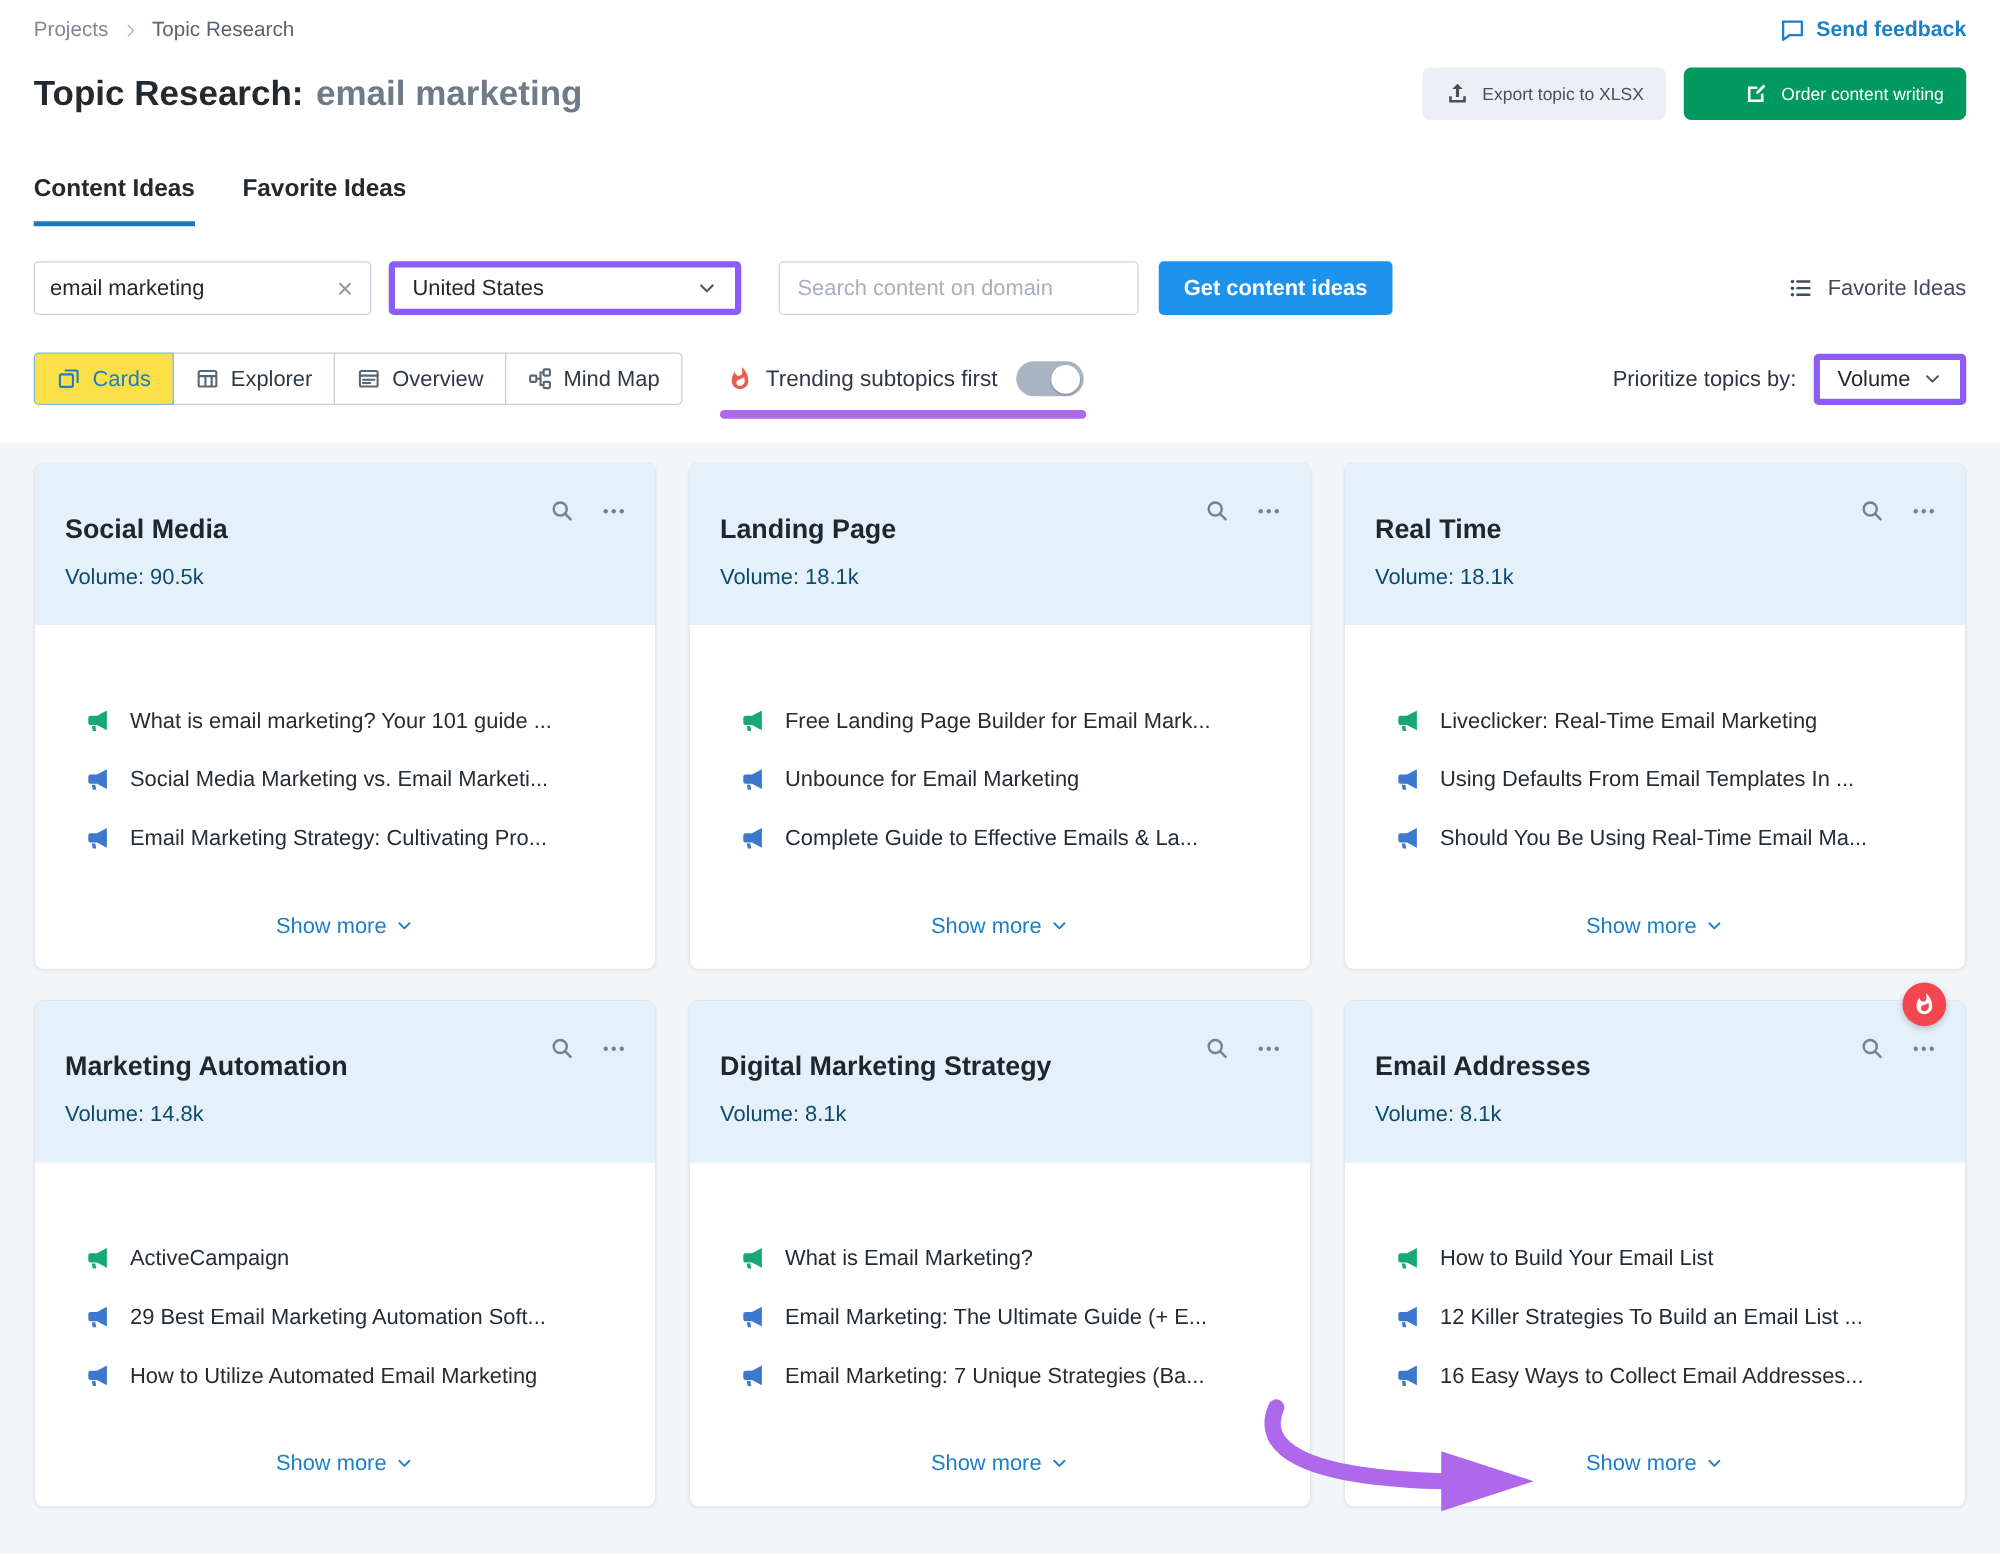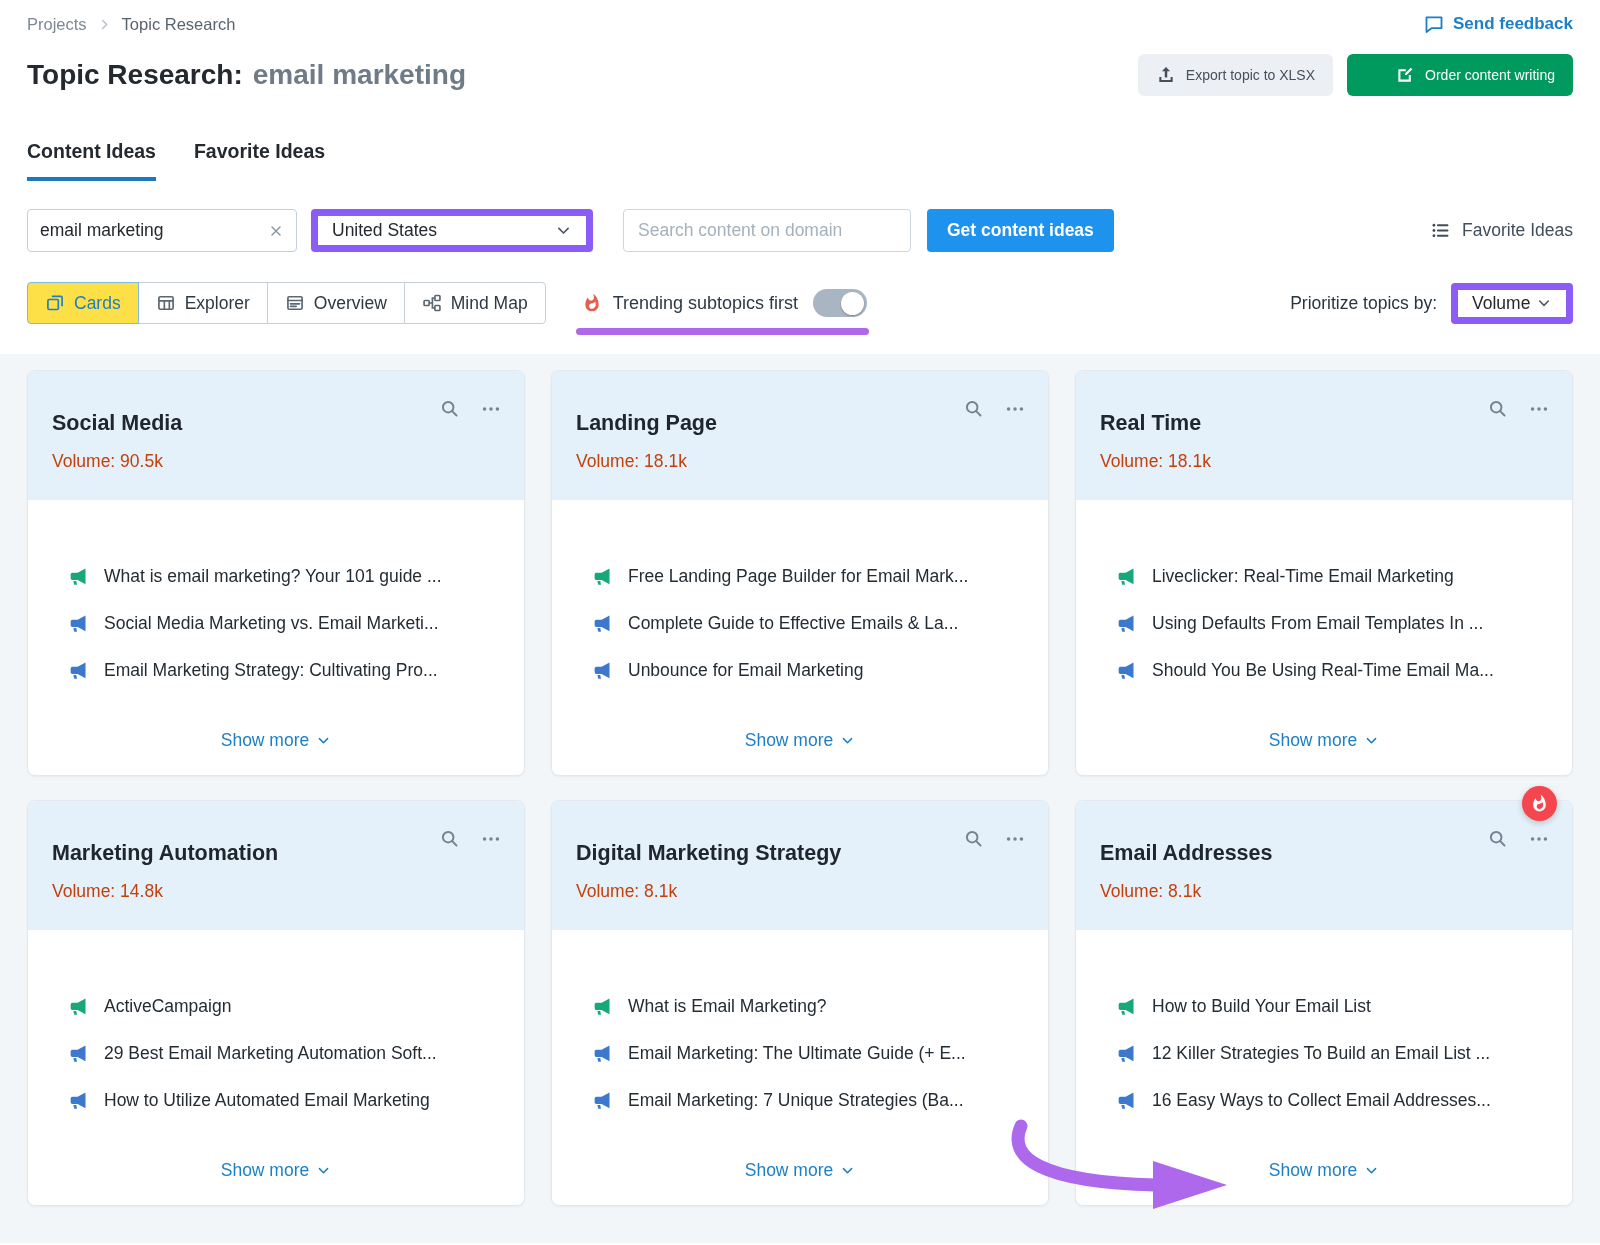--- a/index.html
+++ b/index.html
@@ -32,21 +32,21 @@
 
   .tabs-row { display:flex; gap:38px; padding:0 27px; margin-top:44px; }
   .tab { font-size:19.5px; font-weight:bold; color:#23292f; padding-bottom:14px; border-bottom:4px solid transparent; cursor:pointer; }
   .tab.active { border-bottom-color:#1d78c1; }
 
   
   .filters-row { display:flex; align-items:center; padding:0 27px; margin-top:28px; }
   .query-box { width:270px; height:43px; border:1px solid #c6cfd8; border-radius:4px; display:flex; align-items:center; padding:0 12px; margin-right:14px; background:#fff; }
   .query-input { border:none; outline:none; flex:1; font-size:17.5px; color:#23292f; font-family:inherit; background:transparent; min-width:0; }
   .clear { color:#8b97a3; display:flex; cursor:pointer; }
-  .select { height:43px; border:7px solid #8b5cf6; border-radius:4px; display:flex; align-items:center; justify-content:space-between; padding:0 14px; font-size:17.5px; color:#23292f; background:#fff; cursor:pointer; }
+  .select { height:43px; border:5px solid #8b5cf6; border-radius:4px; display:flex; align-items:center; justify-content:space-between; padding:0 14px; font-size:17.5px; color:#23292f; background:#fff; cursor:pointer; }
   .select .chev { color:#4d5864; display:flex; }
   .select.country { width:282px; margin-right:30px; }
   .domain-input { width:288px; height:43px; border:1px solid #cdd6de; border-radius:4px; padding:12px 14px; font-size:17.5px; font-family:inherit; color:#3b82f6; margin-right:16px; outline:none; }
   .domain-input::placeholder { color:#a5b1bc; }
   .btn-blue { height:43px; padding:0 20px; background:#1e93ee; color:#fff; font-weight:bold; font-size:17.5px; border:none; border-radius:4px; font-family:inherit; cursor:pointer; }
   .fav-link { margin-left:auto; display:flex; align-items:center; gap:11px; color:#414d5b; font-size:17.5px; cursor:pointer; text-decoration:none; }
   .fav-link .icon { display:flex; color:#414d5b; }
 
   
   .controls-row { display:flex; align-items:center; padding:0 27px; margin-top:30px; }
@@ -67,21 +67,21 @@
 
   .prioritize { margin-left:auto; display:flex; align-items:center; gap:14px; }
   .prioritize-label { font-size:17.5px; color:#2b3540;text-align:right; }
   .select.volume { width:122px; height:41px; }
 
   
   .cards-section { margin-top:30px; background:#f2f6f9; padding:16px 27px 24px; display:grid; grid-template-columns:repeat(3,1fr); gap:24px 26px; min-height:889px; align-content:start; }
   .card { background:#fff; border:1px solid #e2e8ee; border-radius:8px; position:relative; display:flex; flex-direction:column; height:406px; box-shadow:0 1px 2px rgba(23,43,77,.05); }
   .card-header { background:#e4f1fa; border-radius:7px 7px 0 0; padding:40px 24px 28px; position:relative; }
   .card-title { font-size:21.5px; font-weight:bold; color:#20262e; }
-  .card-volume { margin-top:15px; font-size:17.5px; color:#c2410c; }
+  .card-volume { margin-top:15px; font-size:17.5px; color:#0c4a6e; }
   .card-icons { position:absolute; top:27px; right:22px; display:flex; gap:20px; color:#75828f; }
   .hicon { cursor:pointer; display:flex; }
   .card-body { flex:1; padding:66px 40px 0; display:flex; flex-direction:column; gap:26px; }
   .card-item { display:flex; align-items:center; gap:15px; font-size:17.5px; color:#242c34; cursor:pointer; white-space:nowrap; overflow:hidden; }
   .mega { flex:none; display:flex; }
   .mega.green { color:#16a878; }
   .mega.blue { color:#3c79cc; }
   .item-text { overflow:hidden; text-overflow:ellipsis; }
   .card-footer { text-align:center; padding:14px 0 24px; }
   .show-more { color:#1d7fc6; font-size:17.5px; display:inline-flex; align-items:center; gap:7px; cursor:pointer; text-decoration:none; }
@@ -379,29 +379,29 @@
             </svg>
           </span>
         <span class="item-text">Free Landing Page Builder for Email Mark...</span>
       </div>
       <div class="card-item">
         <span class="mega blue">
             <svg width="21" height="21" viewBox="0 0 24 24">
               <use href="#i-megaphone"></use>
             </svg>
           </span>
+        <span class="item-text">Unbounce for Email Marketing</span>
+      </div>
+      <div class="card-item">
+        <span class="mega blue">
+            <svg width="21" height="21" viewBox="0 0 24 24">
+              <use href="#i-megaphone"></use>
+            </svg>
+          </span>
         <span class="item-text">Complete Guide to Effective Emails &amp; La...</span>
-      </div>
-      <div class="card-item">
-        <span class="mega blue">
-            <svg width="21" height="21" viewBox="0 0 24 24">
-              <use href="#i-megaphone"></use>
-            </svg>
-          </span>
-        <span class="item-text">Unbounce for Email Marketing</span>
       </div>
     </div>
     <footer class="card-footer">
       <span class="show-more">
         <span>Show more</span>
         <span class="chev">
             <svg width="15" height="15" viewBox="0 0 24 24">
               <use href="#i-chevron-down"></use>
             </svg>
           </span>

